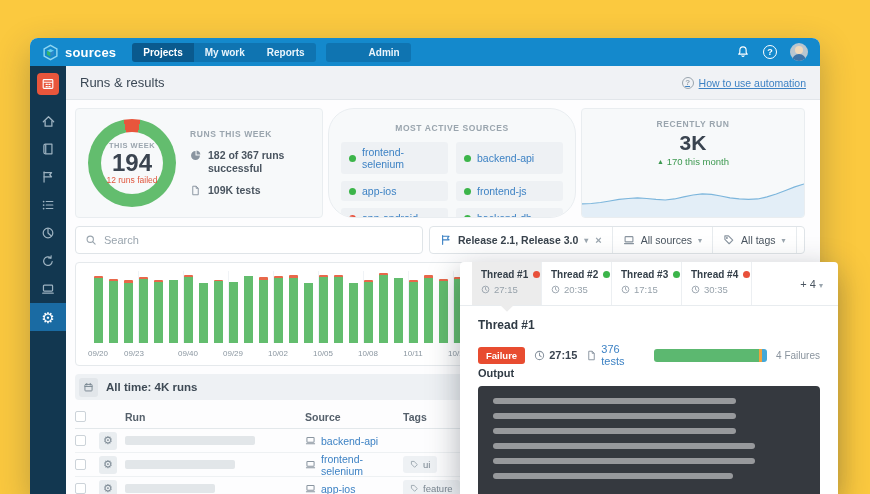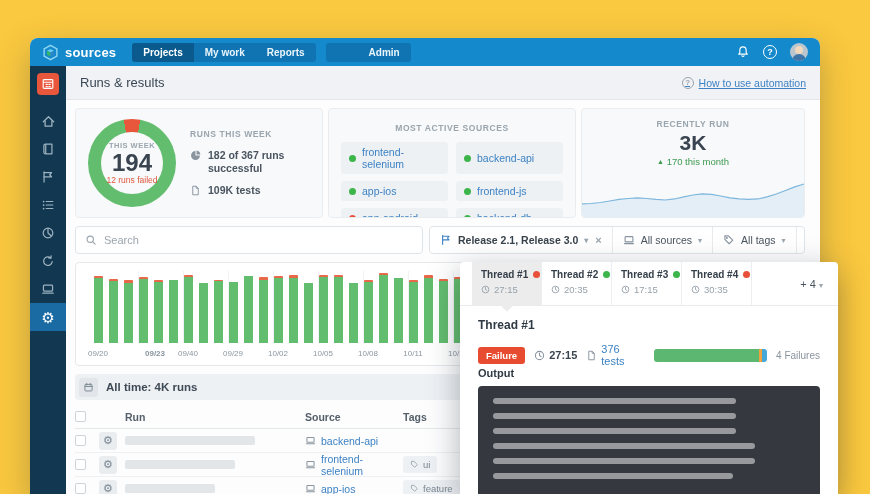--- a/index.html
+++ b/index.html
@@ -62,21 +62,21 @@
   .donut-hole { width:62px; height:62px; border-radius:50%; background:#f7f9fa;
                 display:flex; flex-direction:column; align-items:center; justify-content:center; }
   .donut-label { font-size:7.5px; font-weight:bold; letter-spacing:.5px; color:#9aa5ae; }
   .donut-value { font-size:24px; font-weight:bold; color:#3a4450; line-height:1.05; }
   .donut-failed { font-size:8.5px; color:#e0573e; }
   .week-stats { display:flex; flex-direction:column; gap:8px; }
   .week-stats .card-h { text-align:left; margin-bottom:2px; }
   .stat-row { display:flex; gap:7px; font-size:10.5px; font-weight:bold; color:#4a5560; line-height:1.25; align-items:flex-start; }
   .stat-row .s-ic { color:#8a95a0; flex:0 0 auto; margin-top:1px; }
 
-  .card-sources { padding:10px 12px; }
+  .card-sources { padding:10px 12px;border-radius:26px; }
   .src-grid { margin-top:9px; display:grid; grid-template-columns:1fr 1fr; gap:7px 8px; }
   .src-pill { background:#eef1f4; border-radius:3px; padding:4px 8px; display:flex; align-items:center; gap:6px;
               font-size:10.5px; color:#3d82c4; cursor:pointer; }
   .dot { width:7px; height:7px; border-radius:50%; flex:0 0 7px; }
 
   .card-recent { display:flex; flex-direction:column; padding-top:10px; }
   .recent-value { text-align:center; font-size:21px; font-weight:bold; color:#3a4450; margin-top:2px; }
   .recent-delta { text-align:center; font-size:9.5px; color:#3d9950; margin-top:1px; }
   .recent-delta .tri { font-size:7px; vertical-align:1px; }
   .spark { flex:1; margin-top:2px; }
@@ -579,21 +579,21 @@
                   <div class="seg-fail" style="height: 0px; background: rgb(232, 104, 74);"></div>
                   <div class="seg-pass" style="height: 63.4px; background: rgb(99, 189, 110);"></div>
                 </div>
                 <div class="bar">
                   <div class="seg-fail" style="height: 2.2px; background: rgb(232, 104, 74);"></div>
                   <div class="seg-pass" style="height: 64.8px; background: rgb(99, 189, 110);"></div>
                 </div>
               </div>
             <div class="xlabels">
                 <span class="xlabel" style="left: 4px;">09/20</span>
-                <span class="xlabel" style="left: 61px; font-weight: bold;">09/23</span>
+                <span class="xlabel" style="left: 40px;">09/23</span>
                 <span class="xlabel" style="left: 94px;">09/40</span>
                 <span class="xlabel" style="left: 139px;">09/29</span>
                 <span class="xlabel" style="left: 184px;">10/02</span>
                 <span class="xlabel" style="left: 229px;">10/05</span>
                 <span class="xlabel" style="left: 274px;">10/08</span>
                 <span class="xlabel" style="left: 319px;">10/11</span>
                 <span class="xlabel" style="left: 364px;">10/14</span>
                 <span class="xlabel" style="left: 409px;">10/17</span>
                 <span class="xlabel" style="left: 454px;">10/20</span>
                 <span class="xlabel" style="left: 499px;">10/23</span>

